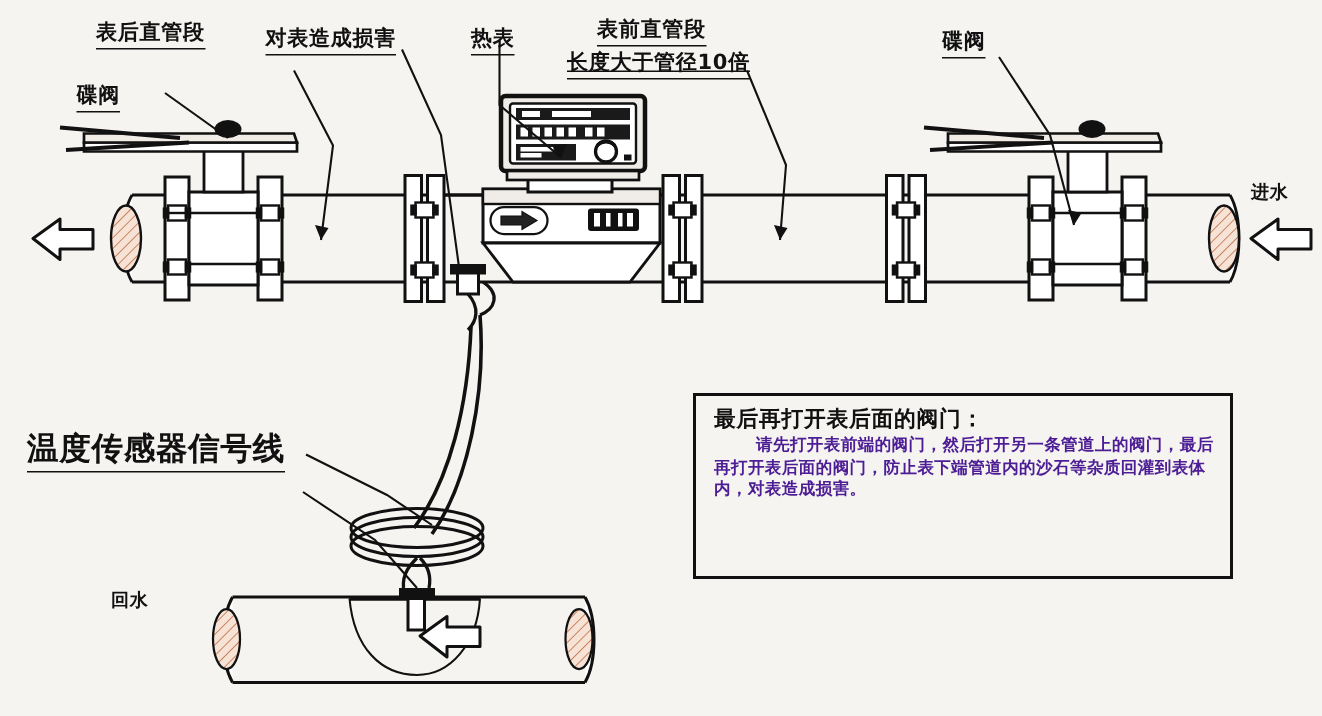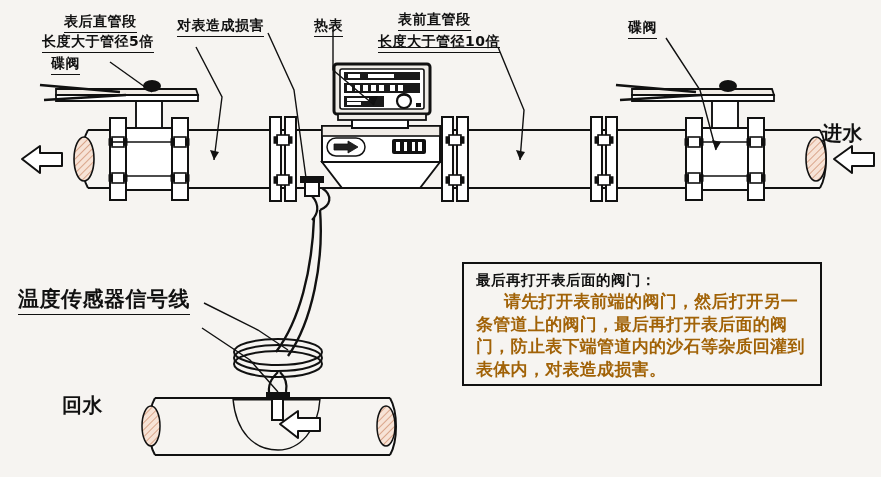--- a/index.html
+++ b/index.html
@@ -16,35 +16,35 @@
     position:absolute;
     font-family:"DejaVu Sans","Liberation Sans",sans-serif;
     font-weight:bold;
     color:#111;
     white-space:nowrap;
     letter-spacing:0.5px;
   }
   .lbl.u{border-bottom:1.5px solid #111;padding-bottom:1px;}
   .s14{font-size:14px;}
   .s15{font-size:21px;}
-  .s16{font-size:20px;}
+  .s16{font-size:12px;margin-left:12px;}
 
   #notebox{
     position:absolute;left:462px;top:262px;width:360px;height:124px;
     border:2px solid #111;background:#f6f4f1;
     box-sizing:border-box;
     padding:7px 10px 6px 12px;
   }
   #notebox .ntitle{
     font-size:14.5px;font-weight:bold;color:#111;
     font-family:"DejaVu Sans","Liberation Sans",sans-serif;
     letter-spacing:0.5px;line-height:1.25;
   }
   #notebox .nbody{
-    font-size:17px;font-weight:bold;color:#a16207;
+    font-size:11px;font-weight:bold;color:#4c1d95;
     font-family:"DejaVu Sans","Liberation Sans",sans-serif;
     letter-spacing:0.3px;line-height:1.33;
     text-indent:28px;
     margin-top:1px;
   }
 </style>
 </head>
 <body>
 
 <div id="stage">
@@ -266,21 +266,20 @@
 
   <g fill="#111">
     <path d="M214,160 L210,150 L219,152 Z"></path>
     <path d="M520,160 L516,150 L525,152 Z"></path>
     <path d="M716,150 L712,140 L721,142 Z"></path>
     <path d="M374,105 L368,97 L378,96 Z"></path>
   </g>
 </svg>
 
 <div class="lbl u s14" style="left:64px;top:13px;">表后直管段</div>
-<div class="lbl u s14" style="left:42px;top:33px;">长度大于管径5倍</div>
 <div class="lbl u s14" style="left:51px;top:55px;">碟阀</div>
 
 <div class="lbl u s14" style="left:177px;top:17px;">对表造成损害</div>
 
 <div class="lbl u s14" style="left:314px;top:17px;">热表</div>
 
 <div class="lbl u s14" style="left:398px;top:11px;text-align:right;">表前直管段</div>
 <div class="lbl u s14" style="left:378px;top:33px;text-decoration:underline;">长度大于管径10倍</div>
 
 <div class="lbl u s14" style="left:628px;top:19px;">碟阀</div>

